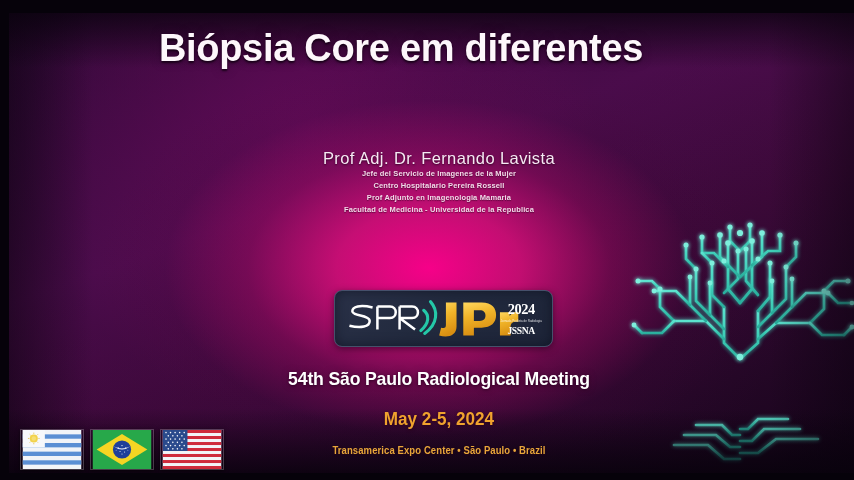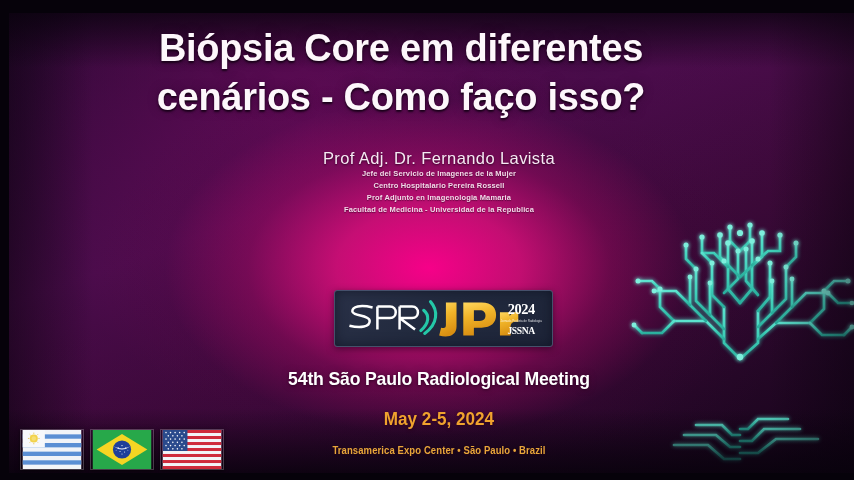--- a/index.html
+++ b/index.html
@@ -76,21 +76,21 @@
     letter-spacing:.15px; line-height:1.62;
     text-shadow:0 1px 1px rgba(40,0,30,.55);
   }
 
   
   #jpr-logo{
     position:absolute; left:325px; top:277px;
     width:219px; height:57px;
     background:linear-gradient(140deg,#2a3148 0%,#222a3e 45%,#1d2438 100%);
     border:1px solid #46506b;
-    border-radius:3px;
+    border-radius:8px;
     box-shadow:0 2px 7px rgba(20,0,20,.55), inset 0 0 12px rgba(10,14,28,.6);
     overflow:hidden;
   }
   #jpr-logo svg{ width:100%; height:100%; display:block; }
 
   
   #meeting-name{
     position:absolute; left:0; top:355px; width:860px;
     text-align:center;
     color:#fff; font-size:19px; font-weight:bold;
@@ -245,21 +245,20 @@
             <circle cx="240" cy="96" r="2.3"></circle>
           <circle cx="128" cy="150" r="3.2"></circle>
         </g>
       </svg>
     </div>
 
     <div id="bg-vignette"></div>
 
     <div id="title-block">
       <div class="title-line">Biópsia Core em diferentes</div>
-      <div class="title-line">cenários - Como faço isso?</div>
     </div>
 
     <div id="speaker-block">
       <div id="speaker-name">Prof Adj. Dr. Fernando Lavista</div>
       <div class="speaker-aff">Jefe del Servicio de Imagenes de la Mujer</div>
       <div class="speaker-aff">Centro Hospitalario Pereira Rossell</div>
       <div class="speaker-aff">Prof Adjunto en Imagenologia Mamaria</div>
       <div class="speaker-aff">Facultad de Medicina - Universidad de la Republica</div>
     </div>
 

